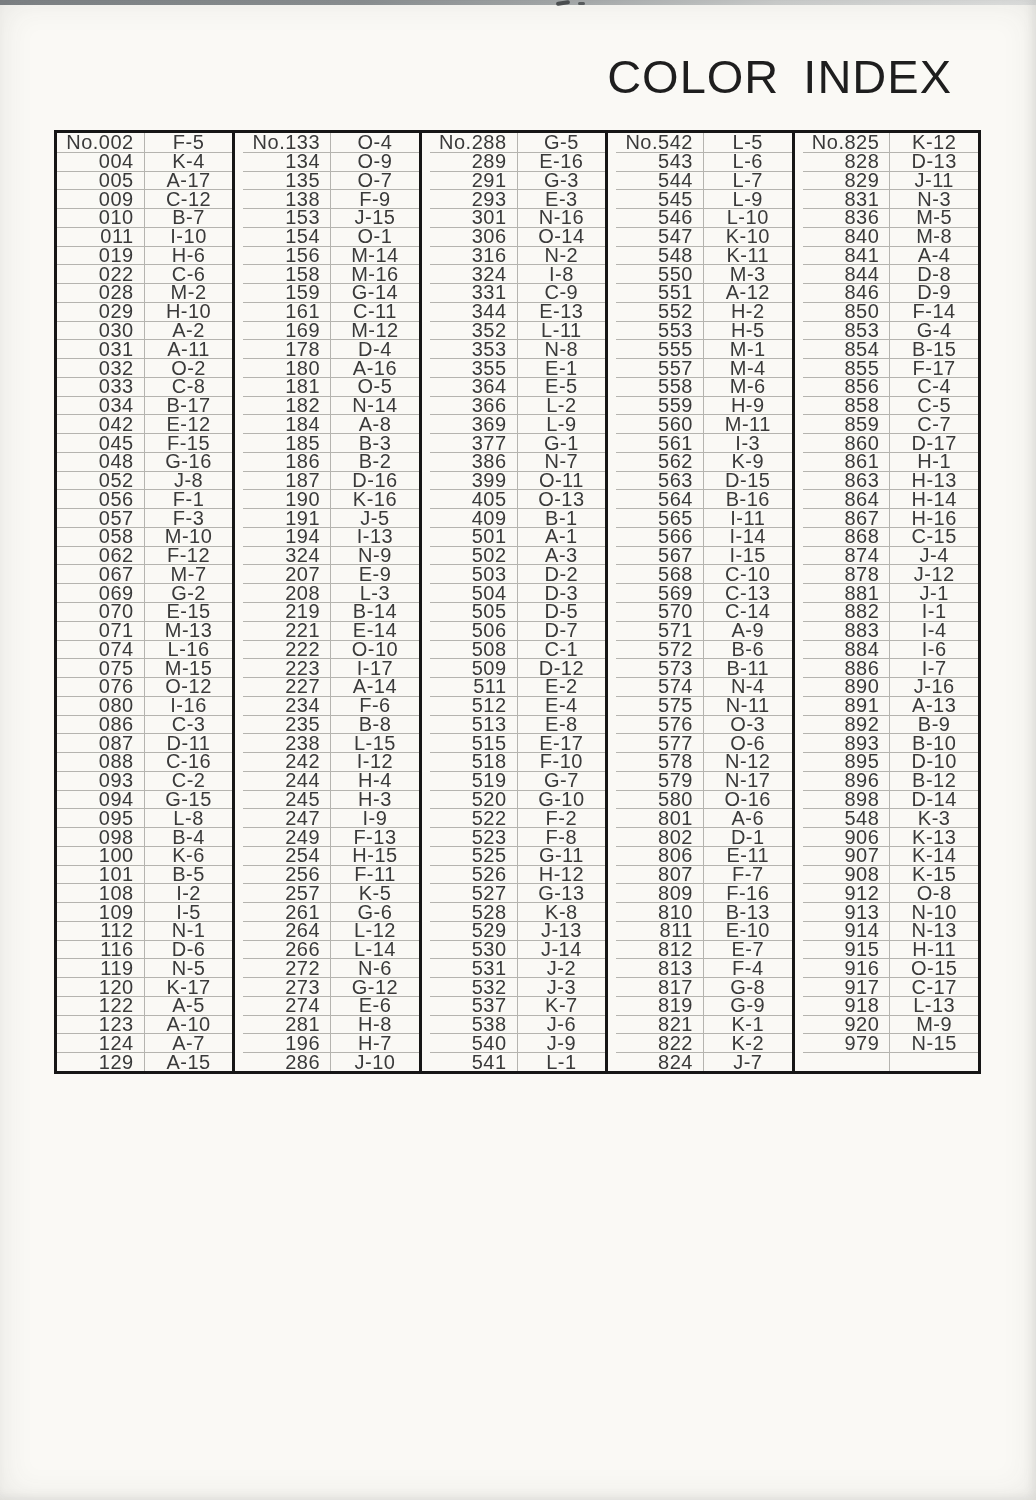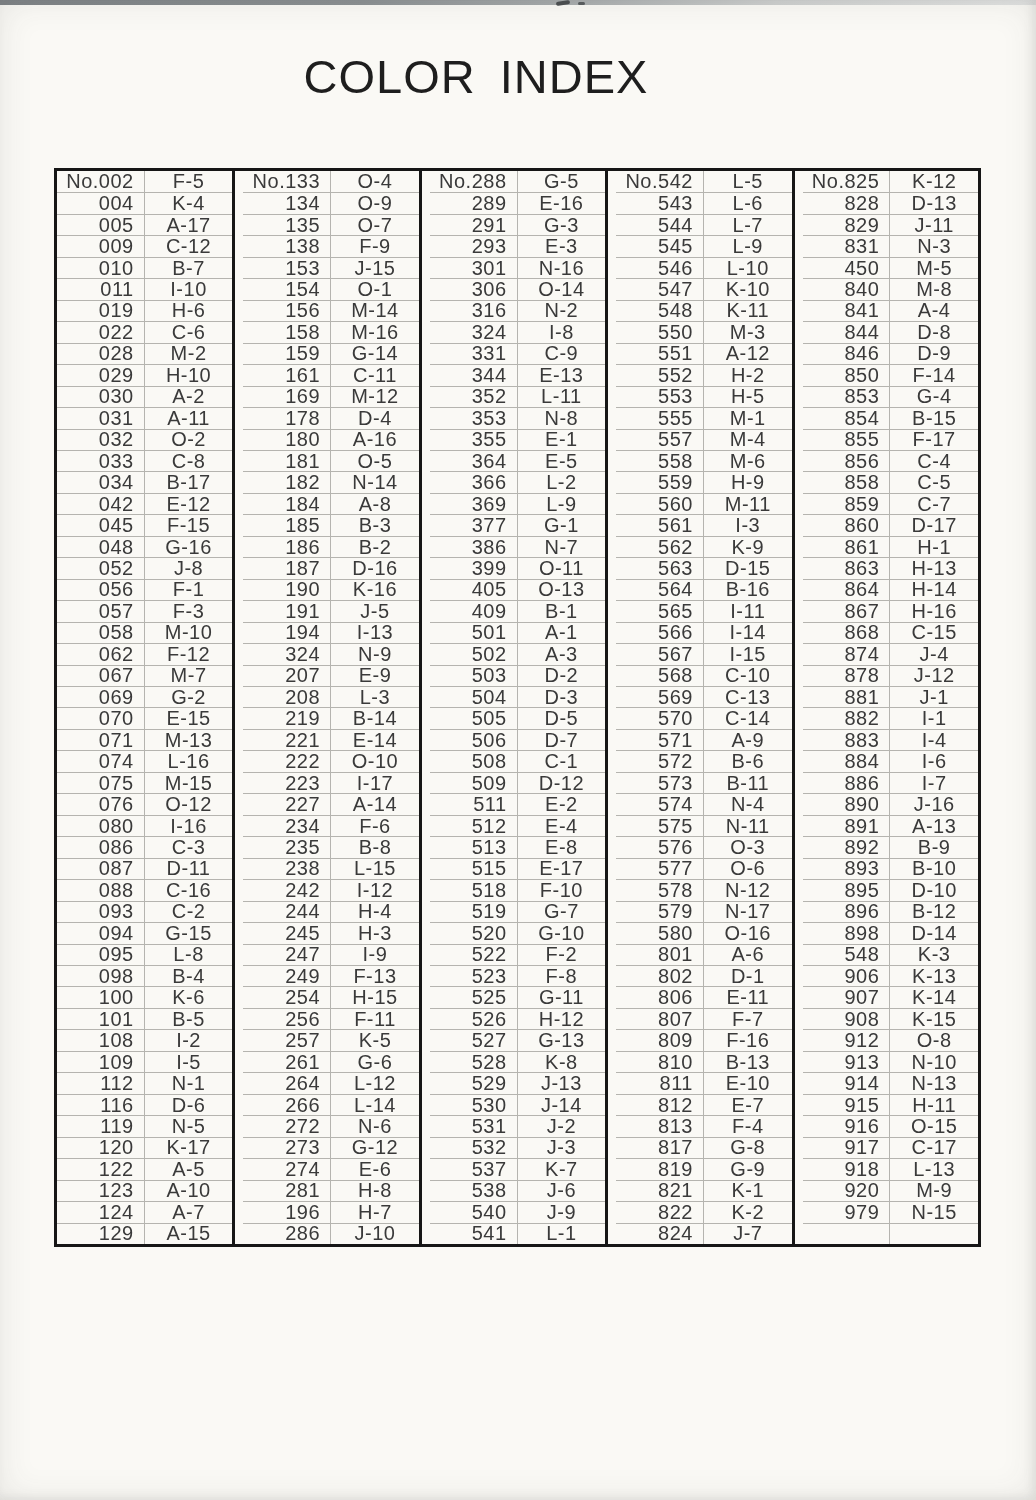--- a/index.html
+++ b/index.html
@@ -34,35 +34,34 @@
     background:#5a5e60;border-radius:2px;
   }
   .paper-speck{
     position:absolute;top:309px;left:82px;width:9px;height:7px;
     background:#b9b6ac;
     clip-path:polygon(0 0,100% 35%,45% 100%);
     opacity:.8;
   }
   .title{
     position:absolute;top:49px;left:0;width:952px;
-    text-align:center;
+    text-align:right;
     font-size:47px;
     letter-spacing:1px;
     word-spacing:10px;
     color:var(--ink);
     font-weight:400;
   }
   .color-table{
     position:absolute;top:130px;left:54px;
-    width:927px;height:1079px;
+    width:927px;height:944px;
     border:3px solid var(--border);
     box-sizing:border-box;
     display:flex;
     background:var(--paper);
-    margin-top:38px;
   }
   .group{
     flex:1 1 0;
     display:grid;
     grid-template-columns:50% 50%;
     grid-template-rows:repeat(50,1fr);
   }
   .group + .group{ border-left:3px solid var(--border);padding-left:8px; }
   .cell{
     display:flex;align-items:center;
@@ -502,21 +501,21 @@
     </div>
     <div class="group">
       <div class="cell no-cell">No.825</div>
       <div class="cell code-cell">K-12</div>
       <div class="cell no-cell">828</div>
       <div class="cell code-cell">D-13</div>
       <div class="cell no-cell">829</div>
       <div class="cell code-cell">J-11</div>
       <div class="cell no-cell">831</div>
       <div class="cell code-cell">N-3</div>
-      <div class="cell no-cell">450</div>
+      <div class="cell no-cell">836</div>
       <div class="cell code-cell">M-5</div>
       <div class="cell no-cell">840</div>
       <div class="cell code-cell">M-8</div>
       <div class="cell no-cell">841</div>
       <div class="cell code-cell">A-4</div>
       <div class="cell no-cell">844</div>
       <div class="cell code-cell">D-8</div>
       <div class="cell no-cell">846</div>
       <div class="cell code-cell">D-9</div>
       <div class="cell no-cell">850</div>

